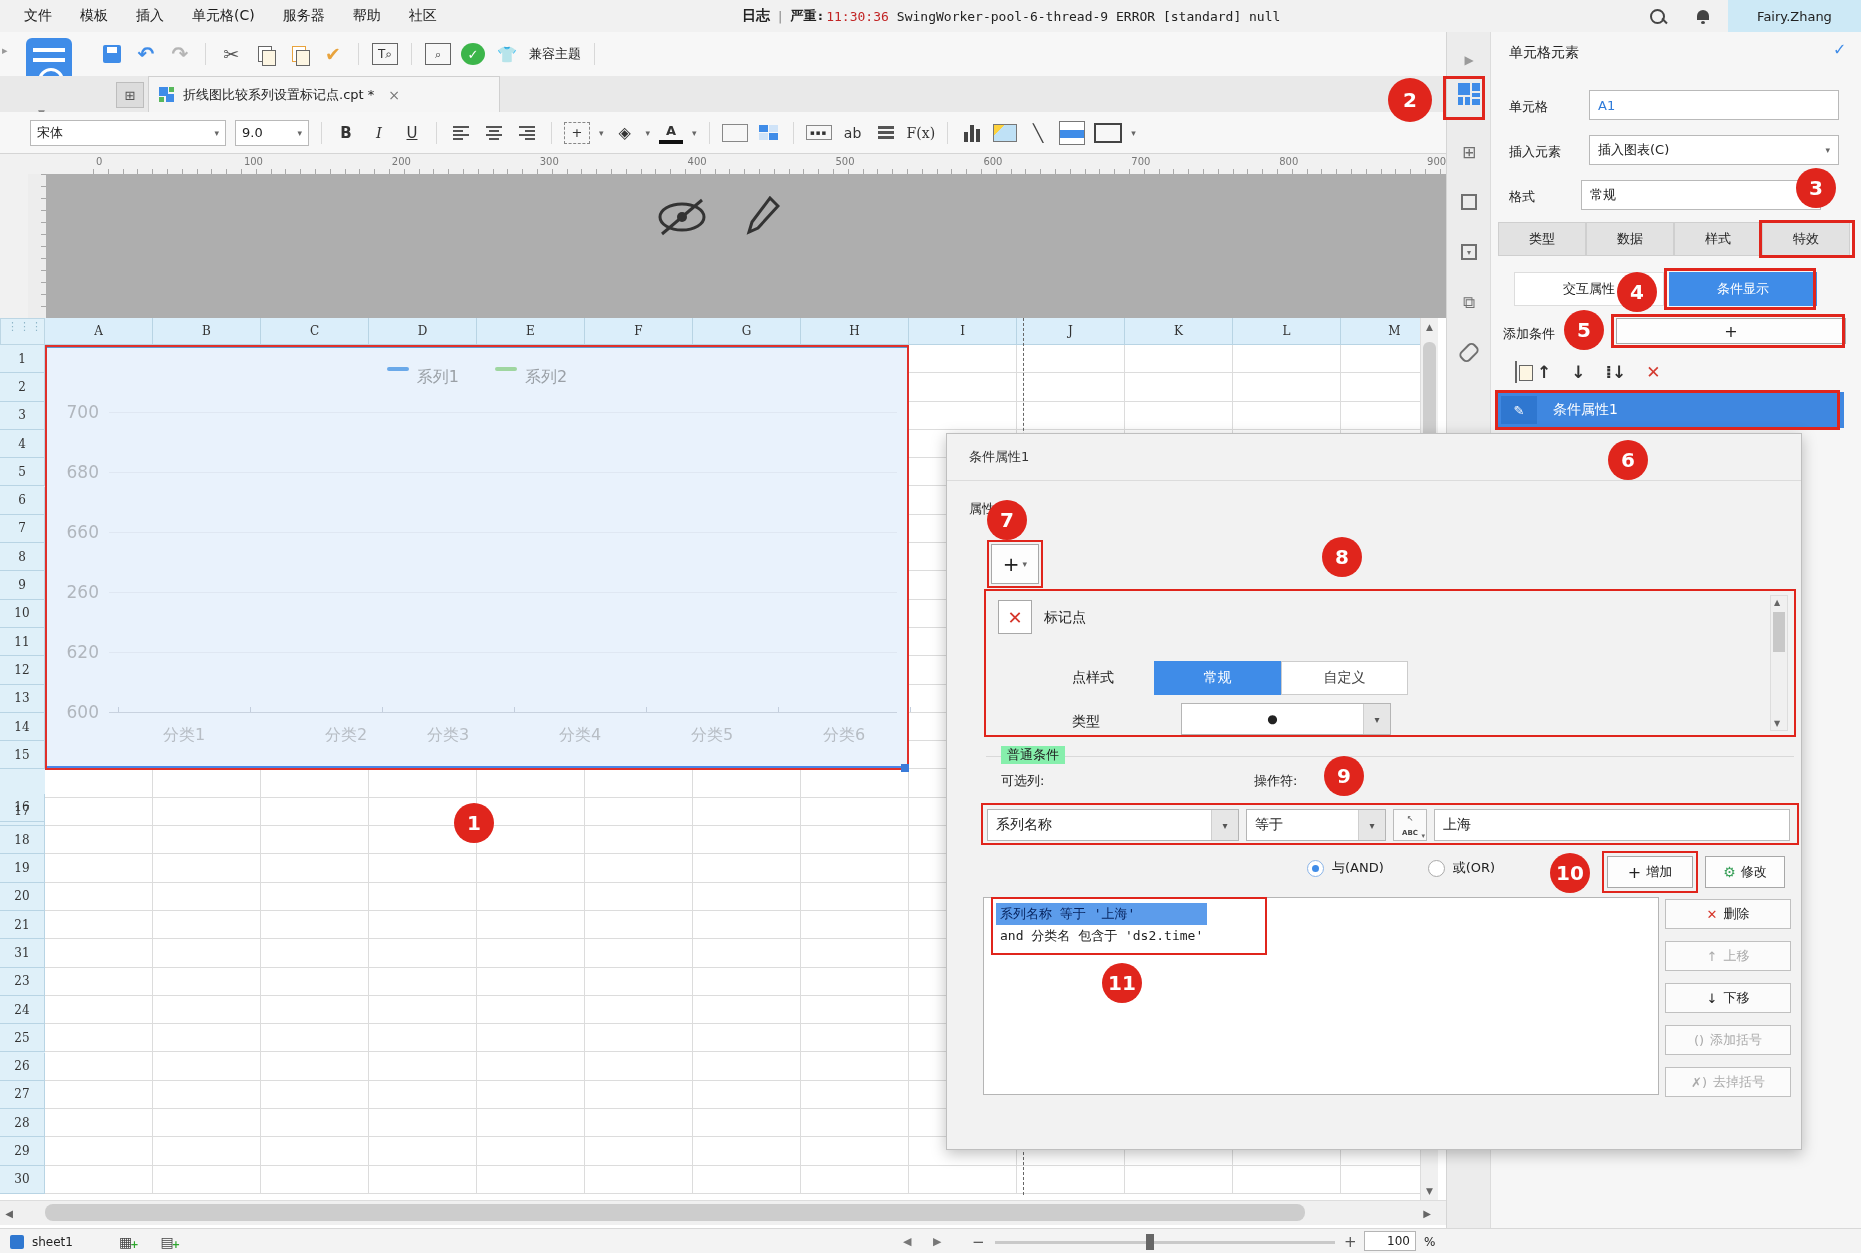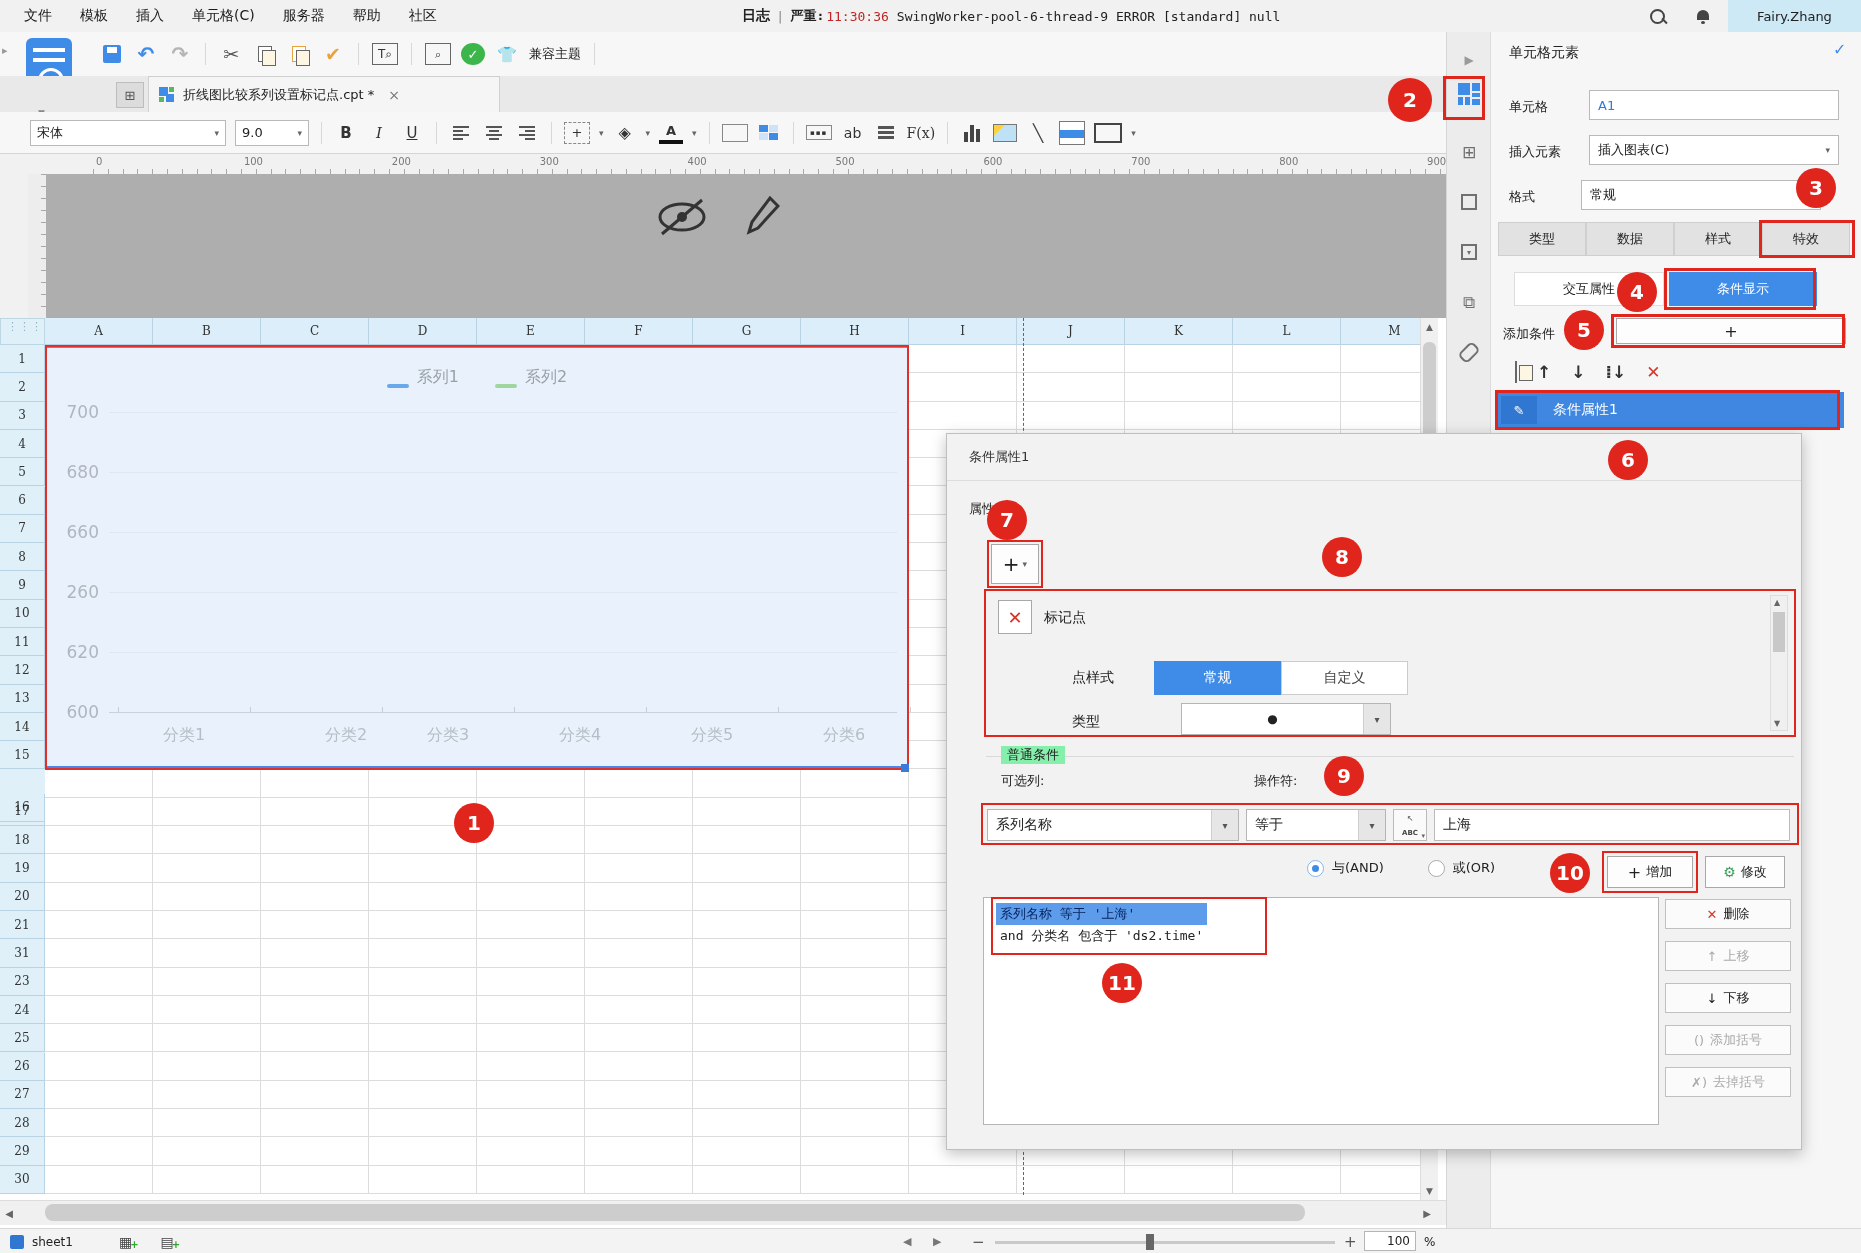--- a/index.html
+++ b/index.html
@@ -37,21 +37,21 @@
   .rowheads .rh{position:absolute;left:0;width:45px;height:28.3px;border-bottom:1px solid #b8d4e4;border-right:1px solid #b8d4e4;display:flex;align-items:center;justify-content:center;font-family:"DejaVu Serif","Liberation Serif",serif;font-size:12px;color:#333;box-sizing:border-box;}
   .gridbody{left:45px;top:345px;width:1375px;height:849px;background:
      repeating-linear-gradient(to right,transparent 0 107px,#dcdcdc 107px 108px),
      repeating-linear-gradient(to bottom,transparent 0 27.3px,#dcdcdc 27.3px 28.3px),#fff;}
   .pagebreak{left:1023px;top:318px;width:0;height:877px;border-left:1px dashed #666;}
   
   .chart{left:45px;top:345px;width:864px;height:425px;background:#e9f2fc;border:2px solid #e0302a;box-sizing:border-box;}
   .chart .inner{position:absolute;left:0;top:0;right:0;bottom:0;border-top:1px solid #5b9bd5;border-bottom:2px solid #4a86e8;}
   .handle{position:absolute;right:-2px;bottom:-4px;width:8px;height:8px;background:#3a7bd9;}
   .legend{position:absolute;left:0;top:20px;width:100%;display:flex;justify-content:center;gap:36px;}
-  .legend .li{display:flex;align-items:flex-end;gap:8px;color:#9aa0a6;font-size:16px;}
+  .legend .li{display:flex;align-items:flex-start;gap:8px;color:#9aa0a6;font-size:16px;}
   .dash{width:22px;height:4px;border-radius:2px;}
   .ylab{position:absolute;width:40px;text-align:right;color:#b0b6bd;font-size:17px;transform:translateY(-50%);}
   .gline{position:absolute;left:62px;right:10px;height:1px;background:#dfe7f2;}
   .xlab{position:absolute;color:#b7bdc4;font-size:16px;transform:translateX(-50%);top:378px;}
   .xtick{position:absolute;width:1px;height:5px;background:#c3cedd;top:360px;}
   
   .vsb{left:1420px;top:318px;width:17px;height:882px;background:#f0f0f0;border-left:1px solid #ddd;}
   .vsb .up,.vsb .dn{position:absolute;left:0;width:17px;height:18px;color:#666;font-size:9px;display:flex;align-items:center;justify-content:center;}
   .vsb .thumb{position:absolute;left:2px;top:24px;width:13px;height:150px;background:#cdcdcd;border-radius:6px;}
   .hsb{left:0;top:1200px;width:1446px;height:24px;background:#f0f0f0;border-top:1px solid #ddd;}
@@ -530,21 +530,21 @@
     <div class="redbox" style="left:655px;top:417px;width:96px;height:42px"></div>
     <div class="btn" style="position:absolute;left:660px;top:422px;width:86px;height:32px;gap:5px">
         <span style="font-size:16px">+</span>
         <span>增加</span>
       </div>
     <div class="btn" style="position:absolute;left:758px;top:422px;width:80px;height:32px;gap:5px">
         <span style="color:#3aa05a;font-size:14px">⚙</span>
         <span>修改</span>
       </div>
 
-    <div class="abs" style="left:36px;top:463px;width:676px;height:228px;background:#fff;border:1px solid #b5b5b5;box-sizing:border-box">
+    <div class="abs" style="left:36px;top:463px;width:676px;height:198px;background:#fff;border:1px solid #b5b5b5;box-sizing:border-box">
       <div id="condlines" style="position:absolute;left:12px;top:5px">
           <div class="condline" style="background: rgb(92, 156, 235); color: rgb(6, 34, 92); display: block;">系列名称 等于 '上海'</div>
           <div class="condline" style="display: block;">and 分类名 包含于 'ds2.time'</div>
         </div>
     </div>
     <div class="redbox" style="left:44px;top:463px;width:276px;height:58px"></div>
 
     <div class="abs" id="sidebtns" style="left:718px;top:465px;width:126px">
         <div class="sidebtn">
           <span style="color: rgb(214, 54, 43);">✕</span>

